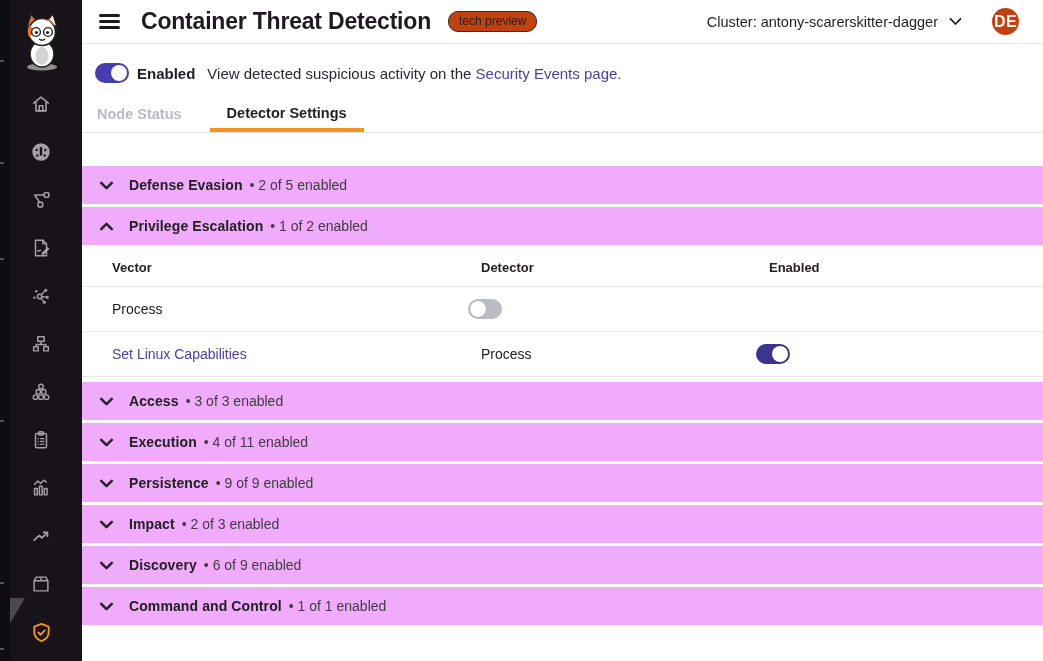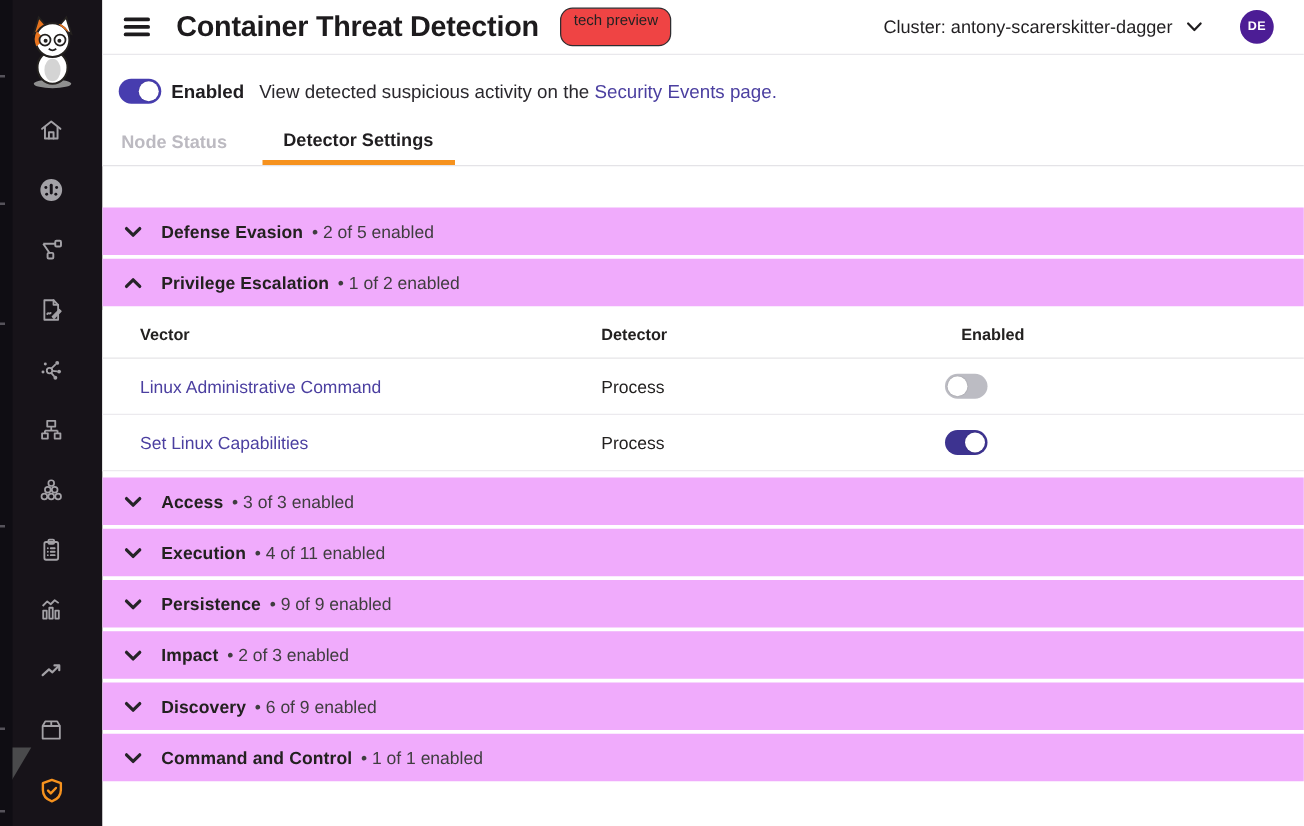--- a/index.html
+++ b/index.html
@@ -23,25 +23,25 @@
   .main { position:absolute; left:82px; top:0; width:961px; height:661px; background:#fff; }
 
   .topbar { height:44px; border-bottom:1px solid #e9e8ec; display:flex; align-items:center;
     padding:0 24px 0 17px; background:#fff; }
   .hamburger { width:21px; height:15px; display:flex; flex-direction:column;
     justify-content:space-between; cursor:pointer; flex:0 0 auto; }
   .hamburger span { display:block; height:2.6px; background:#1d1b1d; border-radius:2px; }
   .page-title { margin-left:21px; font-size:23px; font-weight:800; color:#1d1b1d;
     letter-spacing:-0.2px; white-space:nowrap; }
   .badge { margin-left:17px; border:1.4px solid #2f2d30; border-radius:10px;
-    padding:2px 10px 13px; font-size:12px; color:#222; background:#ef4444; white-space:nowrap; }
+    padding:2px 10px 3px; font-size:12px; color:#222; background:#c2410c; white-space:nowrap; }
   .cluster { margin-left:auto; display:flex; align-items:center; gap:11px;
     font-size:14.5px; color:#201e20; cursor:pointer; white-space:nowrap; }
-  .avatar { margin-left:30px; width:27px; height:27px; border-radius:50%; background:#4c1d95;
-    color:#fff; font-size:10px; font-weight:bold; display:flex; align-items:center;
+  .avatar { margin-left:30px; width:27px; height:27px; border-radius:50%; background:#c2410c;
+    color:#fff; font-size:16px; font-weight:bold; display:flex; align-items:center;
     justify-content:center; letter-spacing:.3px; cursor:pointer; flex:0 0 auto; }
 
   .subheader { height:89px; border-bottom:1px solid #e4e3e7; position:relative; background:#fff; }
   .status-row { position:absolute; left:13px; top:19px; display:flex; align-items:center; }
   .status-label { margin-left:8px; font-size:15px; font-weight:bold; color:#1f1d20; }
   .status-desc { margin-left:12px; font-size:15px; color:#2a282d; }
   .status-desc a { color:#4b3fa0; text-decoration:none; cursor:pointer; }
   .tabs-row { position:absolute; left:15px; bottom:0; display:flex; align-items:flex-end; gap:28px; }
   .tab { font-size:14.5px; font-weight:bold; padding:0 0 10px 0; color:#bcbac1; cursor:pointer;text-align:center; }
   .tab.active { color:#201e20; padding:0 17px 7px; border-bottom:4px solid #f6921e; }
@@ -259,21 +259,20 @@
       <span class="acc-meta">• 1 of 2 enabled</span>
     </div>
 
     <div class="table-block">
       <div class="thead">
         <span>Vector</span>
         <span>Detector</span>
         <span>Enabled</span>
       </div>
       <div class="trow">
-        <a class="det-link">Linux Administrative Command</a>
         <span class="vector">Process</span>
         <span class="sw off">
             <span class="knob"></span>
           </span>
       </div>
       <div class="trow">
         <a class="det-link">Set Linux Capabilities</a>
         <span class="vector">Process</span>
         <span class="sw on">
             <span class="knob"></span>

